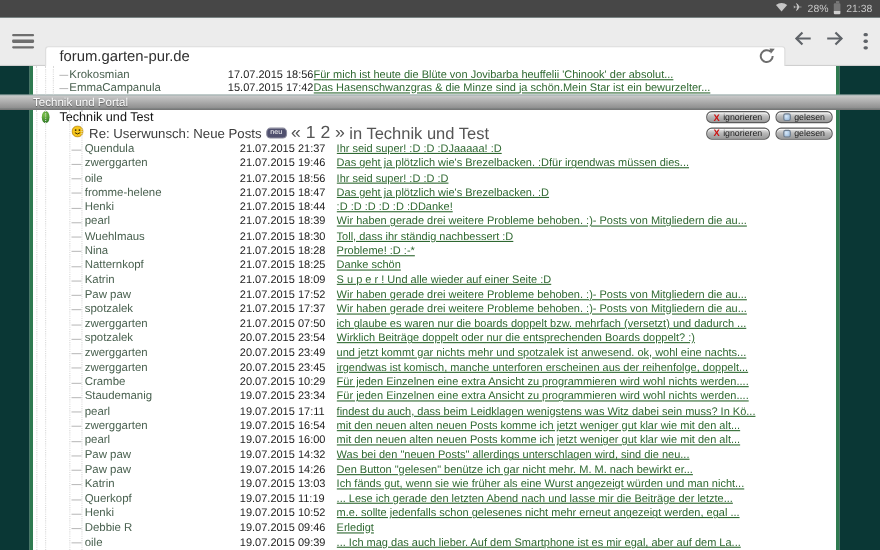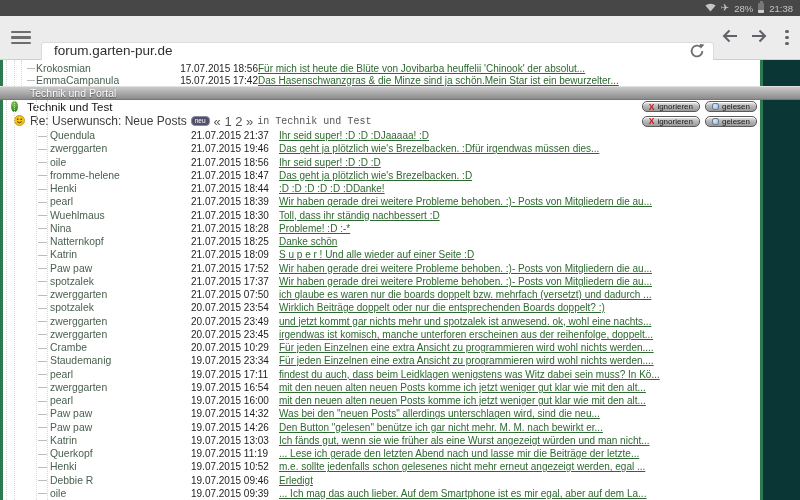--- a/index.html
+++ b/index.html
@@ -22,21 +22,21 @@
   .hamburger i { display:block; height:2.5px; background:#6e6e6e; border-radius:1px; }
   .urlbox { flex:1; height:32px; background:#fff; border:1px solid #dcdcdc; border-radius:3px;
     display:flex; align-items:flex-start; padding:0 8px 0 12px;margin-top:40px; }
   .url-text { font-size:13.5px; color:#2f2f2f; flex:1; }
   .navbtn { width:30px; text-align:center; cursor:pointer; }
   .overflow { width:26px; display:flex; flex-direction:column; align-items:center; gap:2.5px; cursor:pointer; }
   .overflow i { width:3.5px; height:3.5px; border-radius:50%; background:#5f6368; }
 
   
   .page { flex:1; background:#0a3735; display:flex; flex-direction:column; position:relative; }
-  .panel { margin-right:37px; background:#fff;
+  .panel { margin-left:27px; margin-right:37px; background:#fff;
     border-left:3px solid #2e7a50; border-right:3px solid #2e7a50; position:relative; }
   .guide { position:absolute; top:0; bottom:0; border-left:1px dotted #d9d9d9; }
 
   .prev-panel { height:26px; padding-top:2px; }
   #prev-list .msg-row { height:12px; padding-left:33px; }
   #prev-list .connector { left:24px; width:8px; }
   #prev-list .user { width:124px; }
   #prev-list .date { width:98px;text-align:right; }
 
   .section-bar { height:14px; background:linear-gradient(#c9c9c9,#8b8b8b);
@@ -44,27 +44,27 @@
     color:#fcfcfc; font-size:10.5px; line-height:13px; padding-left:30px;
     text-shadow:0 1px 1px rgba(0,0,0,.45); }
 
   .main-panel { flex:1; overflow:hidden; display:flex; flex-direction:column; }
 
   .board-row { height:13px; display:flex; align-items:center; padding-left:8px; }
   .bullet { width:7px; height:11px; border-radius:50%;
     background:radial-gradient(circle at 35% 30%, #7cc24a, #1f6b1f); margin-right:9px; flex:none; }
   .board-title { font-size:11.5px; font-weight:normal; color:#141414; cursor:pointer; }
 
-  .thread-row { height:16px; display:flex; align-items:center; padding-left:11px; }
+  .thread-row { height:16px; display:flex; align-items:center; padding-left:35px; }
   .smiley { flex:none; margin-right:5px; }
   .thread-title { font-size:12px; color:#3c3c3c; cursor:pointer; }
   .badge { display:inline-block; margin:0 4px; background:#50506e; border:1px solid #8b8b9d;
     border-radius:4px; color:#fff; font-size:6.5px; line-height:8px; padding:0 3px; vertical-align:2px; cursor:pointer; }
-  .pages { font-size:13px; color:#555; cursor:pointer; }
-  .suffix { font-size:10px; color:#555; margin-left:4px;font-family:Liberation Mono, monospace; }
+  .pages { font-size:16px; color:#555; cursor:pointer; }
+  .suffix { font-size:15px; color:#555; margin-left:4px; }
 
   .btns { margin-left:auto; margin-right:3px; display:flex; gap:5px; }
   .pill { display:flex; align-items:center; gap:3px; height:11px; padding:0 6px;
     border:1px solid #5a5a5a; border-radius:5px; cursor:pointer;
     background:linear-gradient(#ececec,#b9b9b9 45%,#9a9a9a); box-shadow:inset 0 1px 0 #fff;
     font-size:8px; color:#1a1a1a; white-space:nowrap; }
   .x-icon { color:#cc1111; font-weight:bold; font-size:8.5px; font-style:normal; }
   .read-icon { display:inline-block; width:7px; height:7px; border-radius:2px; border:1px solid #6e7e90;
     background:radial-gradient(circle at 35% 35%, #d9e9f8, #8fb3d9); }
 

